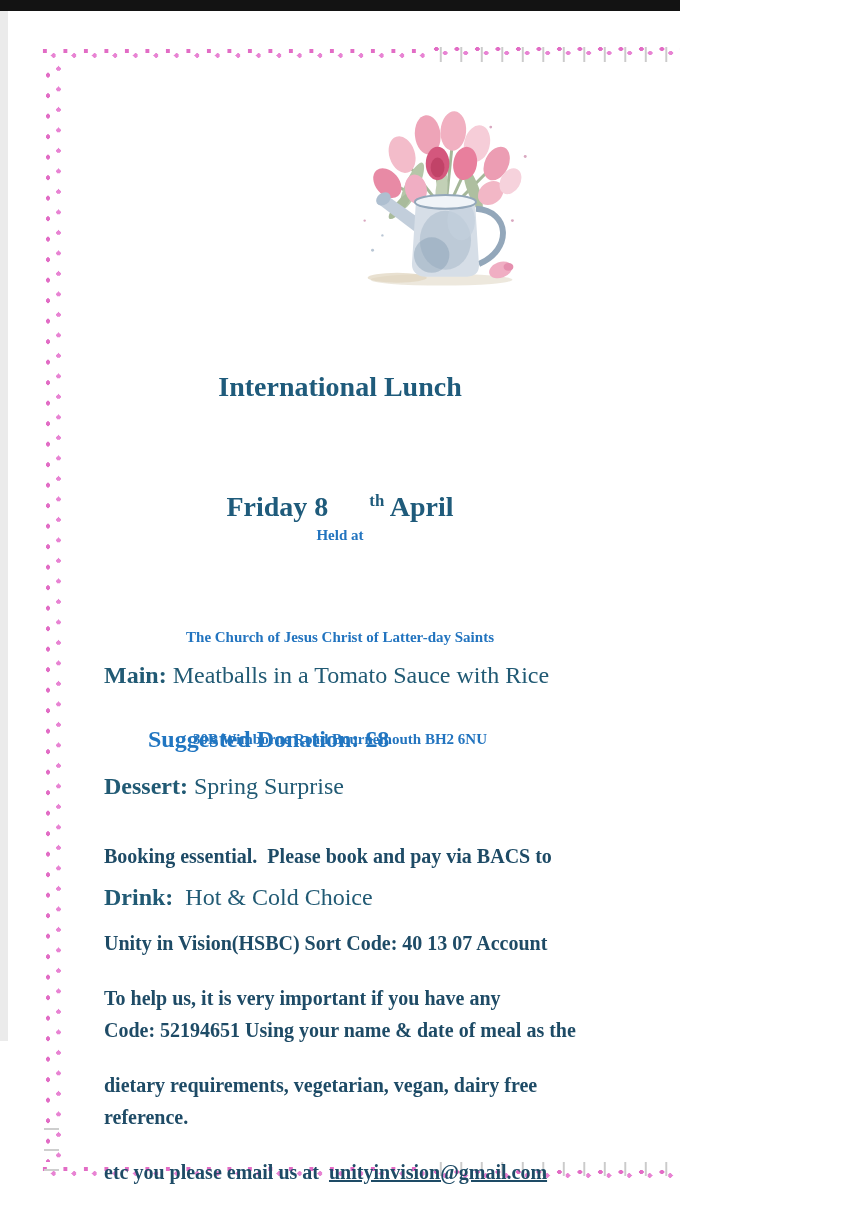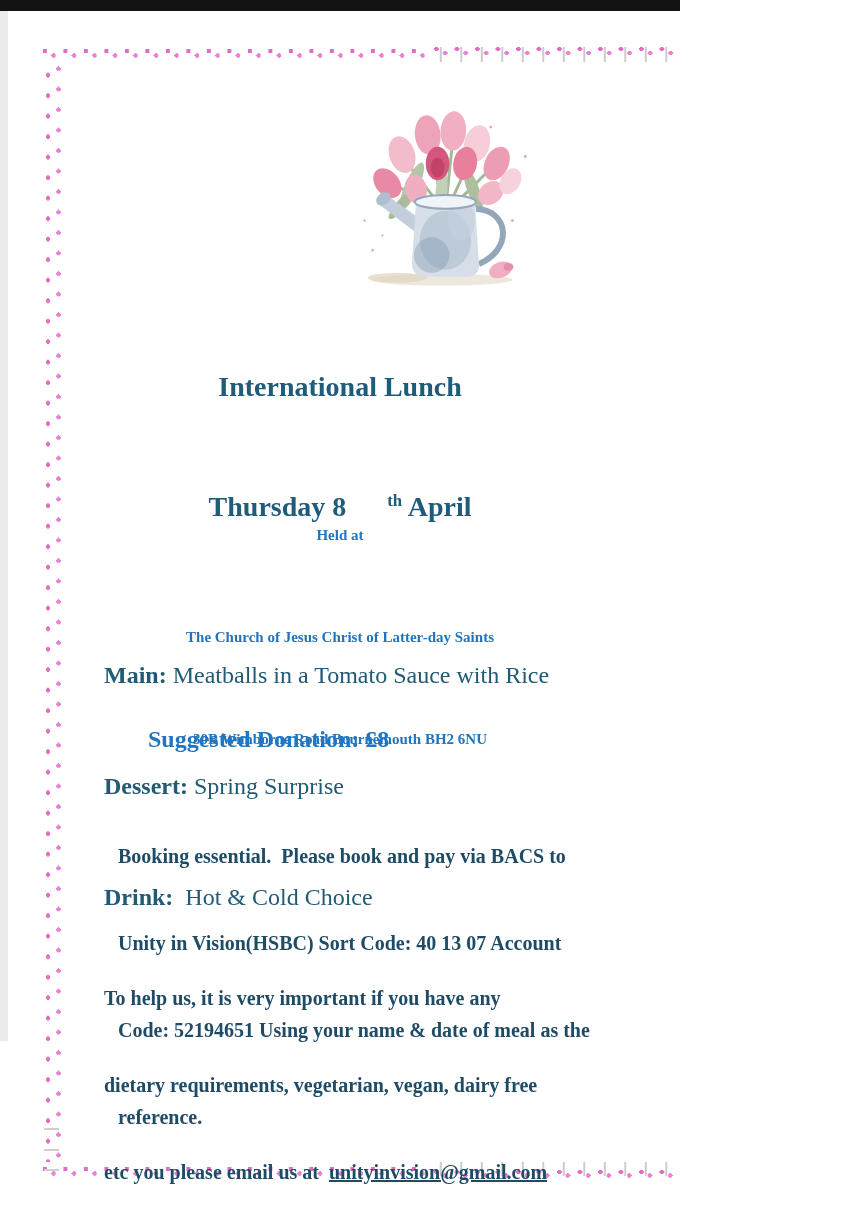--- a/index.html
+++ b/index.html
@@ -65,21 +65,21 @@
     position:absolute;top:583px;left:104px;
     font-size:24px;color:#215a74;line-height:37px;
   }
   .menu .lbl{font-weight:bold;}
   .donation{
     position:absolute;top:726px;left:104px;
     font-size:24px;font-weight:bold;color:#2176c1;margin-left:44px;
   }
   .booking{
     position:absolute;top:784px;left:104px;
-    font-size:20px;font-weight:600;color:#1e4b66;line-height:29px;margin-left:14px;
+    font-size:20px;font-weight:600;color:#1e4b66;line-height:29px;
   }
   .dietary{
     position:absolute;top:926px;left:104px;
     font-size:20px;font-weight:600;color:#1e4b66;line-height:29px;
   }
   .email{text-decoration:underline;color:#1e4b66;margin-top:12px;}
 </style>
 </head>
 <body>
 
@@ -154,21 +154,21 @@
         <circle cx="172" cy="120" r="1.5" fill="#d9a8c0"></circle>
       <circle cx="185" cy="55" r="1.5" fill="#d9a8c0"></circle>
         <circle cx="22" cy="120" r="1.2" fill="#d9a8c0"></circle>
       <circle cx="150" cy="25" r="1.4" fill="#d9a8c0"></circle>
         <circle cx="40" cy="135" r="1.2" fill="#b9c6d4"></circle>
     </svg>
   </div>
 
   <div class="title tx">
     <div>International Lunch</div>
-    <div><span>Thursday 8</span><sup>th</sup><span> April</span></div>
+    <div><span>Friday 8</span><sup>th</sup><span> April</span></div>
   </div>
 
   <div class="venue tx">
     <div>Held at</div>
     <div>The Church of Jesus Christ of Latter-day Saints</div>
     <div>30B Wimborne Road Bournemouth BH2 6NU</div>
   </div>
 
   <div class="menu tx">
     <div><span class="lbl">Main:</span><span> Meatballs in a Tomato Sauce with Rice</span></div>

